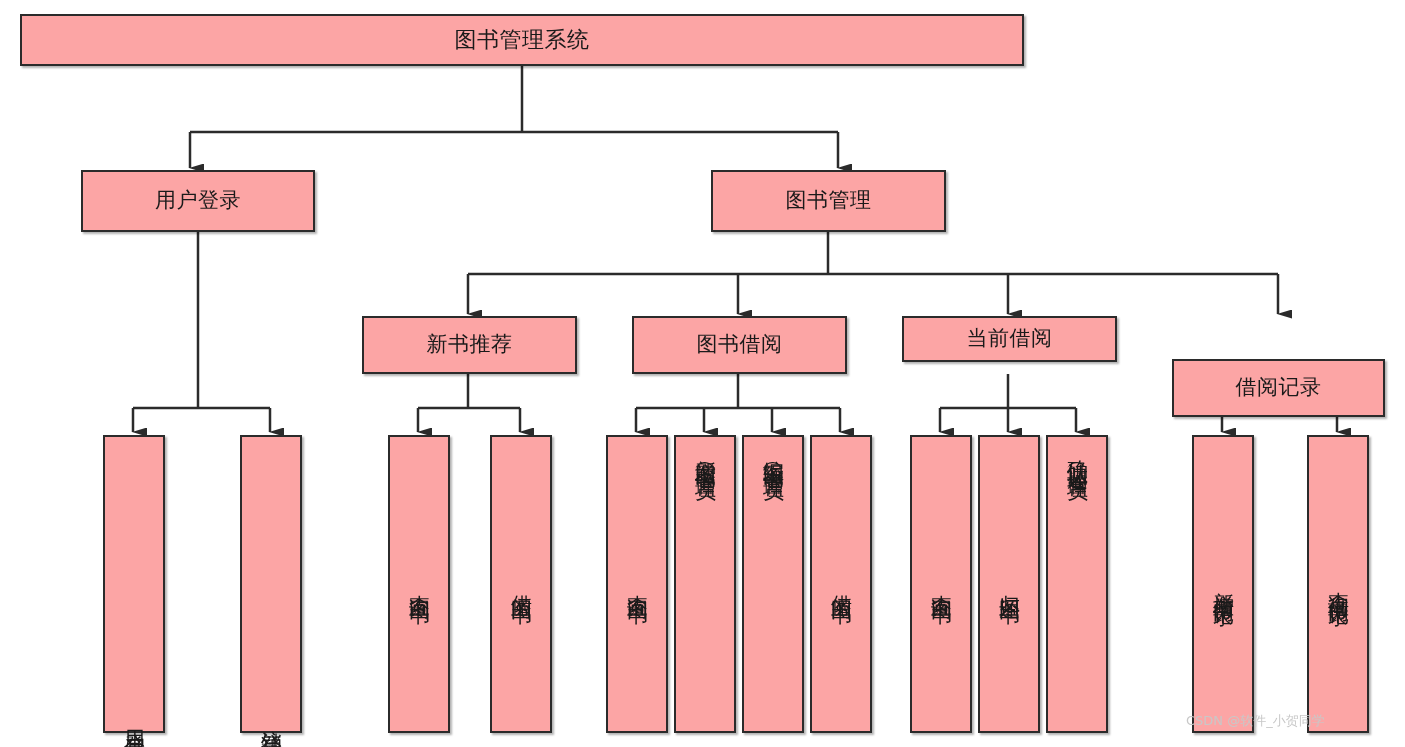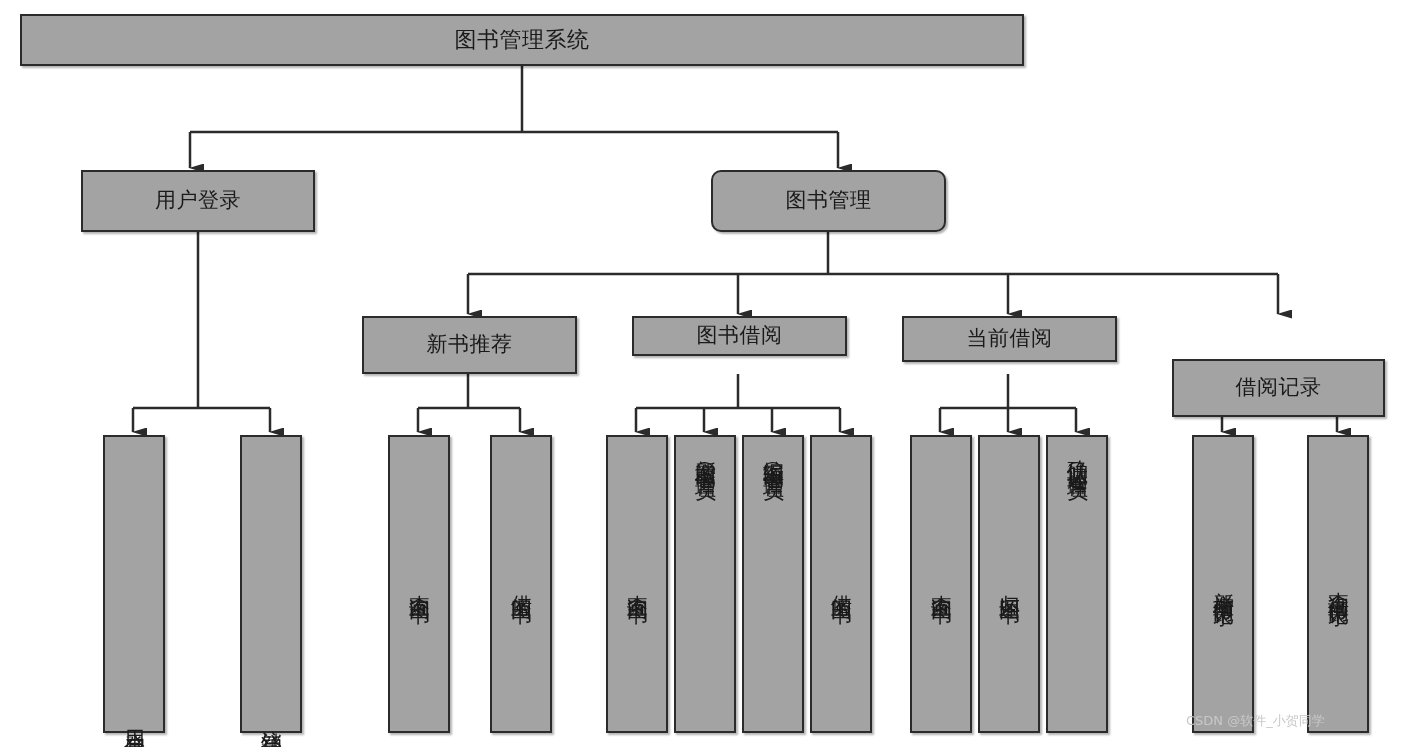--- a/index.html
+++ b/index.html
@@ -22,21 +22,21 @@
     position: absolute;
     left: 0;
     top: 0;
     width: 1405px;
     height: 747px;
     pointer-events: none;
   }
   .node {
     position: absolute;
     box-sizing: border-box;
-    background: #a3a3a3;
+    background: #fca5a5;
     border: 2px solid #2b2b2b;
     box-shadow: 2px 2px 2px rgba(0,0,0,0.30);
     display: flex;
     align-items: center;
     justify-content: center;
     z-index: 2;
   }
   .node-label {
     color: #1a1a1a;
     line-height: 1.12;
@@ -136,28 +136,28 @@
     </g>
   </svg>
 
   <div class="node horiz" id="node-root" style="left:20px; top:14px; width:1004px; height:52px;">
     <span class="node-label">图书管理系统</span>
   </div>
 
   <div class="node horiz" style="left:81px; top:170px; width:234px; height:62px;">
     <span class="node-label">用户登录</span>
   </div>
-  <div class="node horiz" style="left:711px; top:170px; width:235px; height:62px;border-radius:10px;">
+  <div class="node horiz" style="left:711px; top:170px; width:235px; height:62px;">
     <span class="node-label">图书管理</span>
   </div>
 
   <div class="node horiz" style="left:362px; top:316px; width:215px; height:58px;font-family:Liberation Serif, serif;">
     <span class="node-label">新书推荐</span>
   </div>
-  <div class="node horiz" style="left:632px; top:316px; width:215px; height:40px;">
+  <div class="node horiz" style="left:632px; top:316px; width:215px; height:58px;">
     <span class="node-label">图书借阅</span>
   </div>
   <div class="node horiz" style="left:902px; top:316px; width:215px; height:46px;">
     <span class="node-label">当前借阅</span>
   </div>
   <div class="node horiz" style="left:1172px; top:316px; width:213px; height:58px;margin-top:43px;">
     <span class="node-label">借阅记录</span>
   </div>
 
   <div class="node vert bottom-aligned" style="left:103px; top:435px; width:62px; height:298px;">

